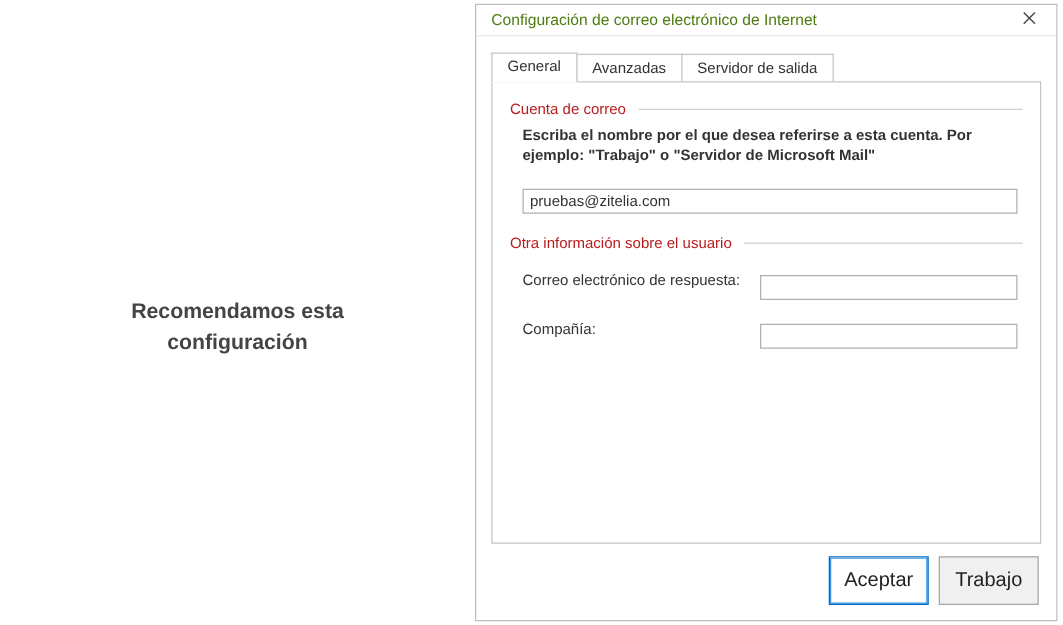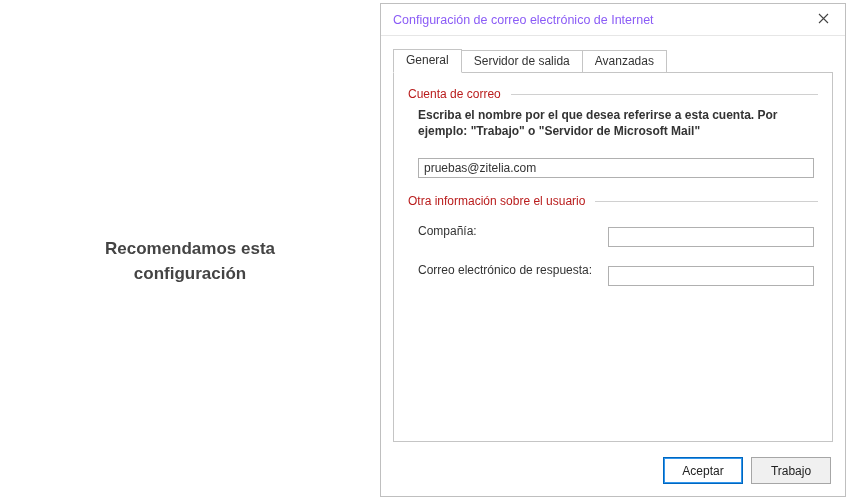--- a/index.html
+++ b/index.html
@@ -45,21 +45,21 @@
     .titlebar {
       height: 32px;
       display: flex;
       align-items: center;
       padding: 0 8px 0 12px;
       border-bottom: 1px solid #e6e6e6;
     }
     .titlebar .title {
       flex: 1;
       font-size: 12.5px;
-      color: #8b5cf6;
+      color: #4d7c0f;
     }
     .close-btn {
       width: 28px;
       height: 24px;
       display: flex;
       align-items: center;
       justify-content: center;
       cursor: pointer;
       color: #444;
     }
@@ -157,24 +157,24 @@
     .row .field { flex: 1; }
     .row .field .text-input { width: 100%; }
     .footer {
       padding: 10px 14px 12px 14px;
       display: flex;
       justify-content: flex-end;
       gap: 8px;
     }
     .btn {
       min-width: 80px;
-      height: 27px;
+      height: 39px;
       border: 1px solid #a6a6a6;
       background: #f0f0f0;
-      font-size: 12px;
+      font-size: 16px;
       font-family: inherit;
       color: #222;
       cursor: pointer;
       padding: 0 0;
     }
     .btn.primary {
       border: 1px solid #0067c0;
       box-shadow: inset 0 0 0 1px #3296ec;
       background: #fff;
     }
@@ -194,22 +194,22 @@
         <svg width="11" height="11" viewBox="0 0 11 11">
             <path d="M1 1 L10 10 M10 1 L1 10" stroke="currentColor" stroke-width="1.1" fill="none"></path>
           </svg>
       </span>
     </div>
   </div>
 
   <div class="body">
     <div class="tabs">
       <div class="tab active">General</div>
+      <div class="tab">Avanzadas</div>
       <div class="tab">Servidor de salida</div>
-      <div class="tab">Avanzadas</div>
     </div>
 
     <div class="tabpanel">
 
       <div class="fieldset">
         <div class="legend-line">
           <span class="legend">Cuenta de correo</span>
           <span class="hr"></span>
         </div>
         <div class="fs-body">
@@ -218,25 +218,25 @@
         </div>
       </div>
 
       <div class="fieldset">
         <div class="legend-line">
           <span class="legend">Otra información sobre el usuario</span>
           <span class="hr"></span>
         </div>
         <div class="fs-body">
           <div class="row">
-            <div class="lbl">Compañía:</div>
+            <div class="lbl">Correo electrónico de respuesta:</div>
             <div class="field"><input type="text" class="text-input" value="" style=""></div>
           </div>
           <div class="row">
-            <div class="lbl">Correo electrónico de respuesta:</div>
+            <div class="lbl">Compañía:</div>
             <div class="field"><input type="text" class="text-input" value="" style=""></div>
           </div>
         </div>
       </div>
 
     </div>
   </div>
 
   <div class="footer">
     <button class="btn primary">Aceptar</button>

